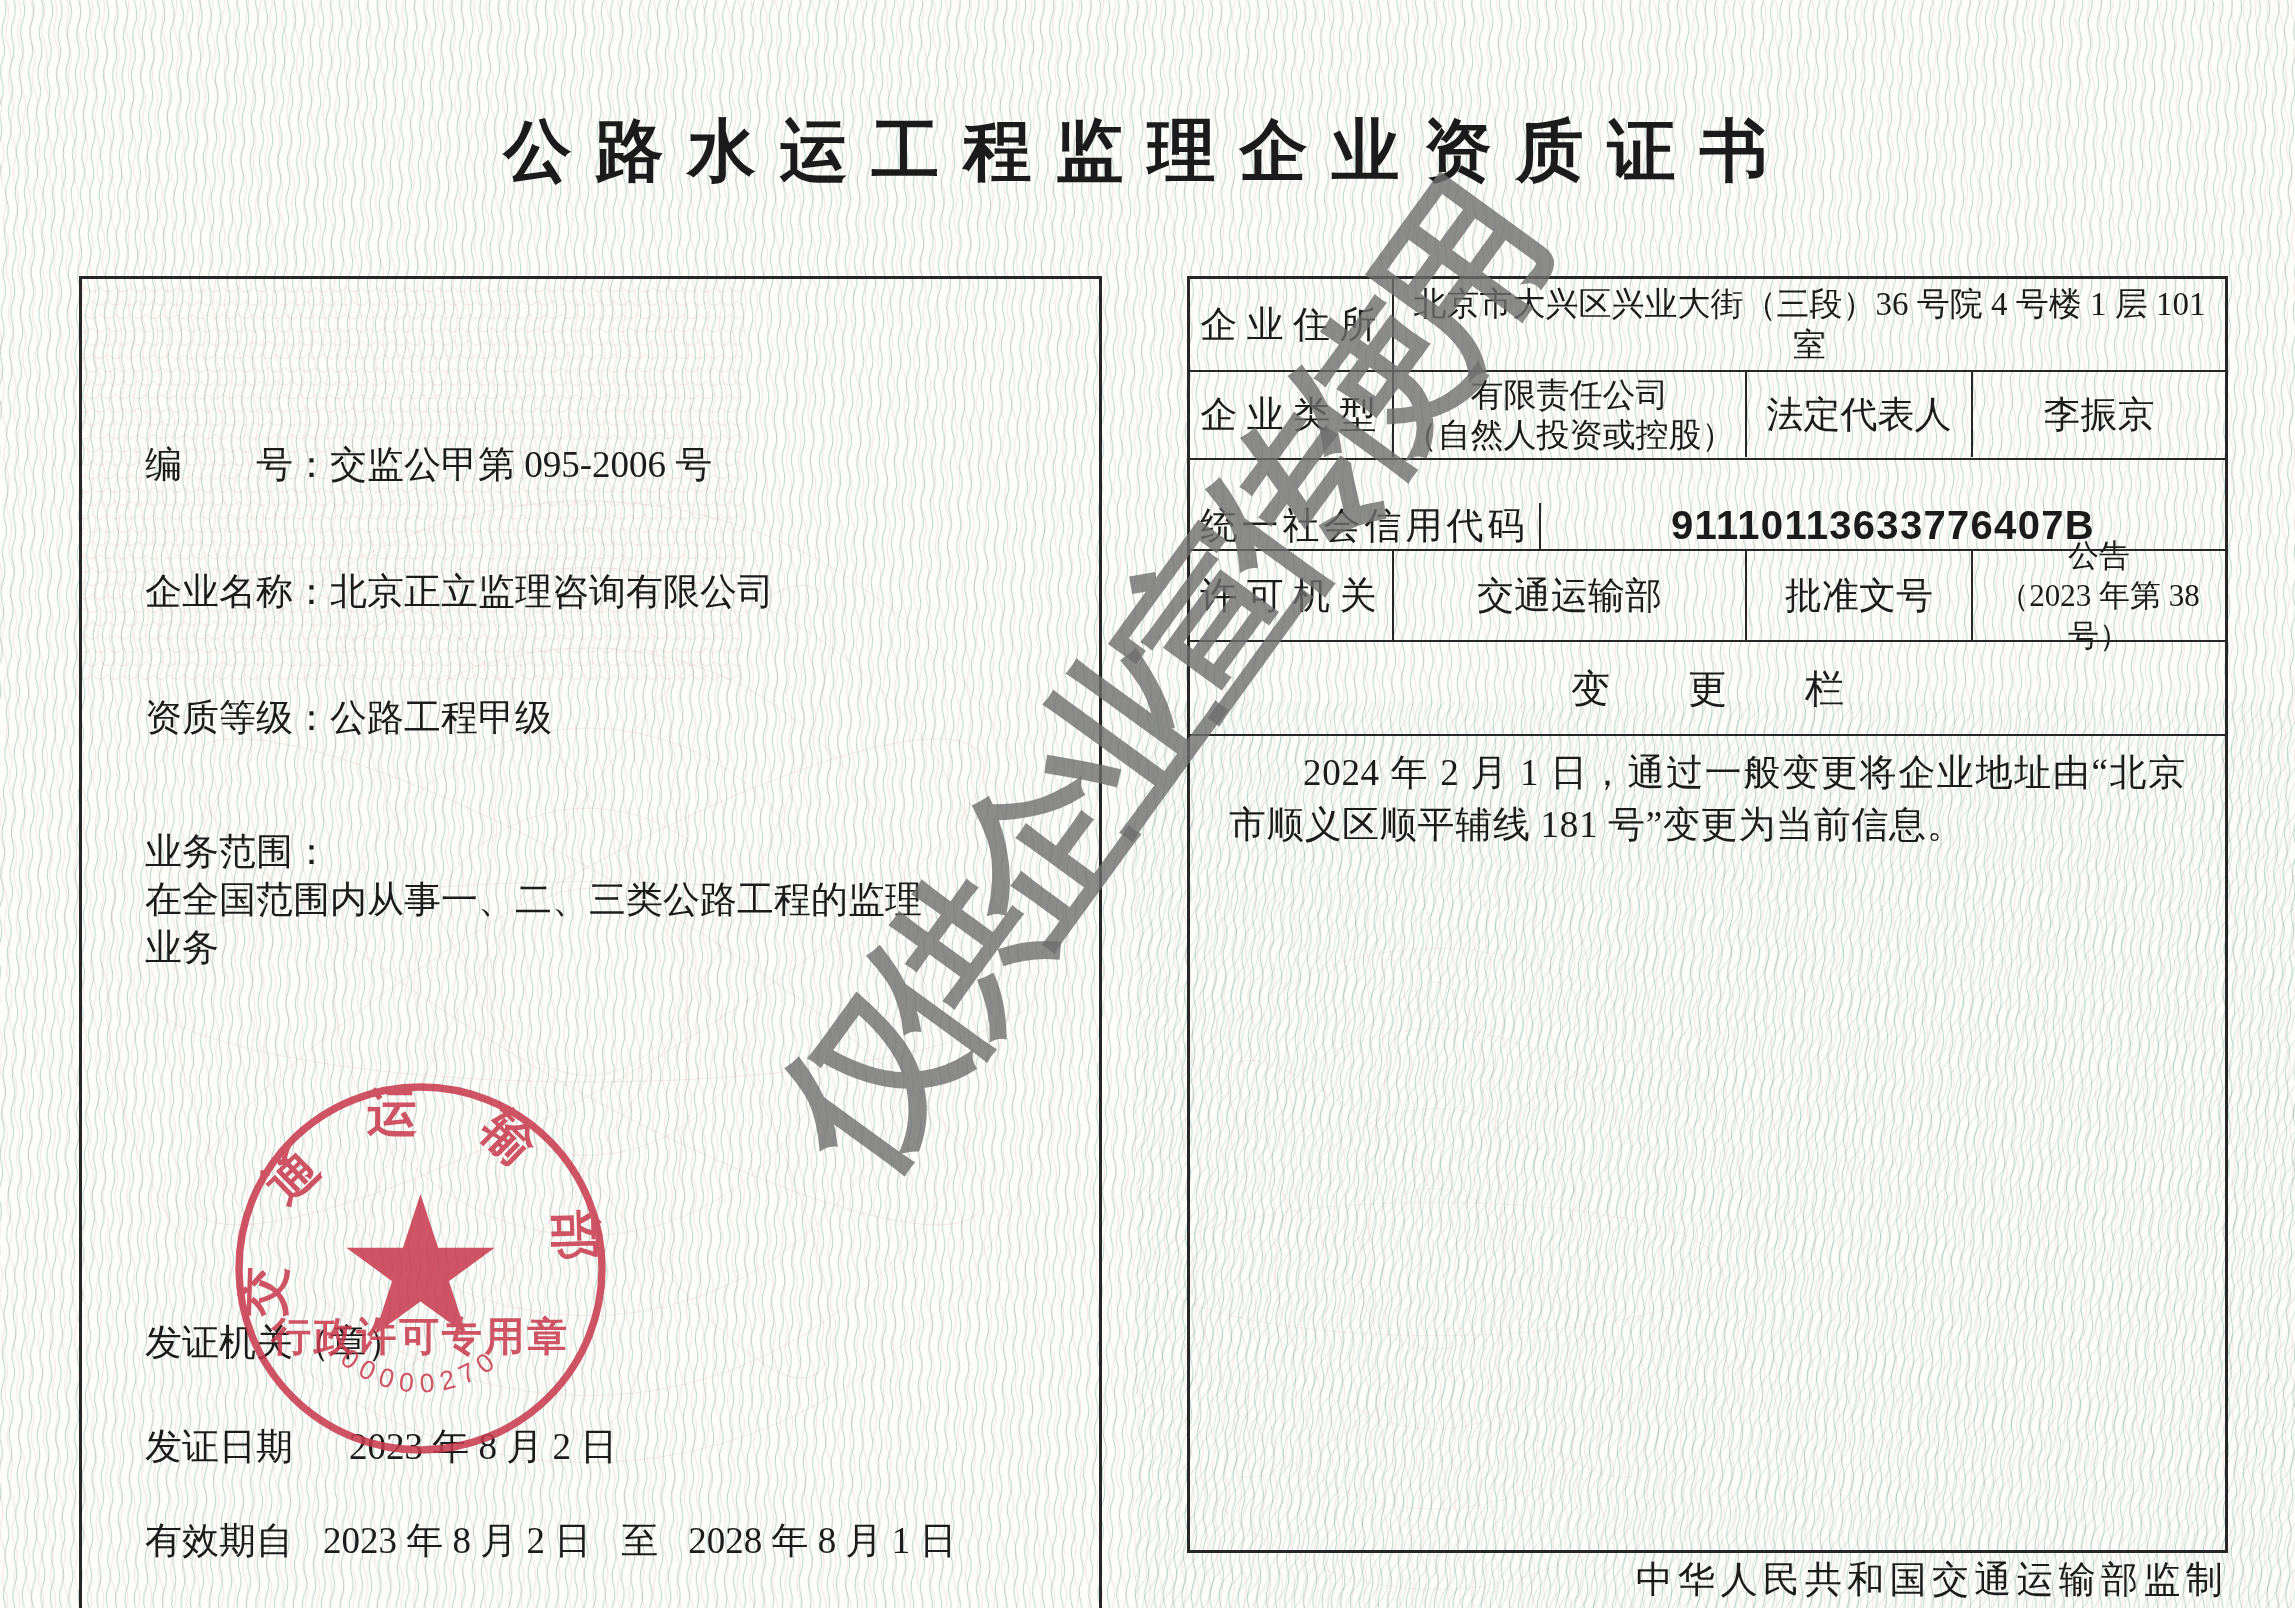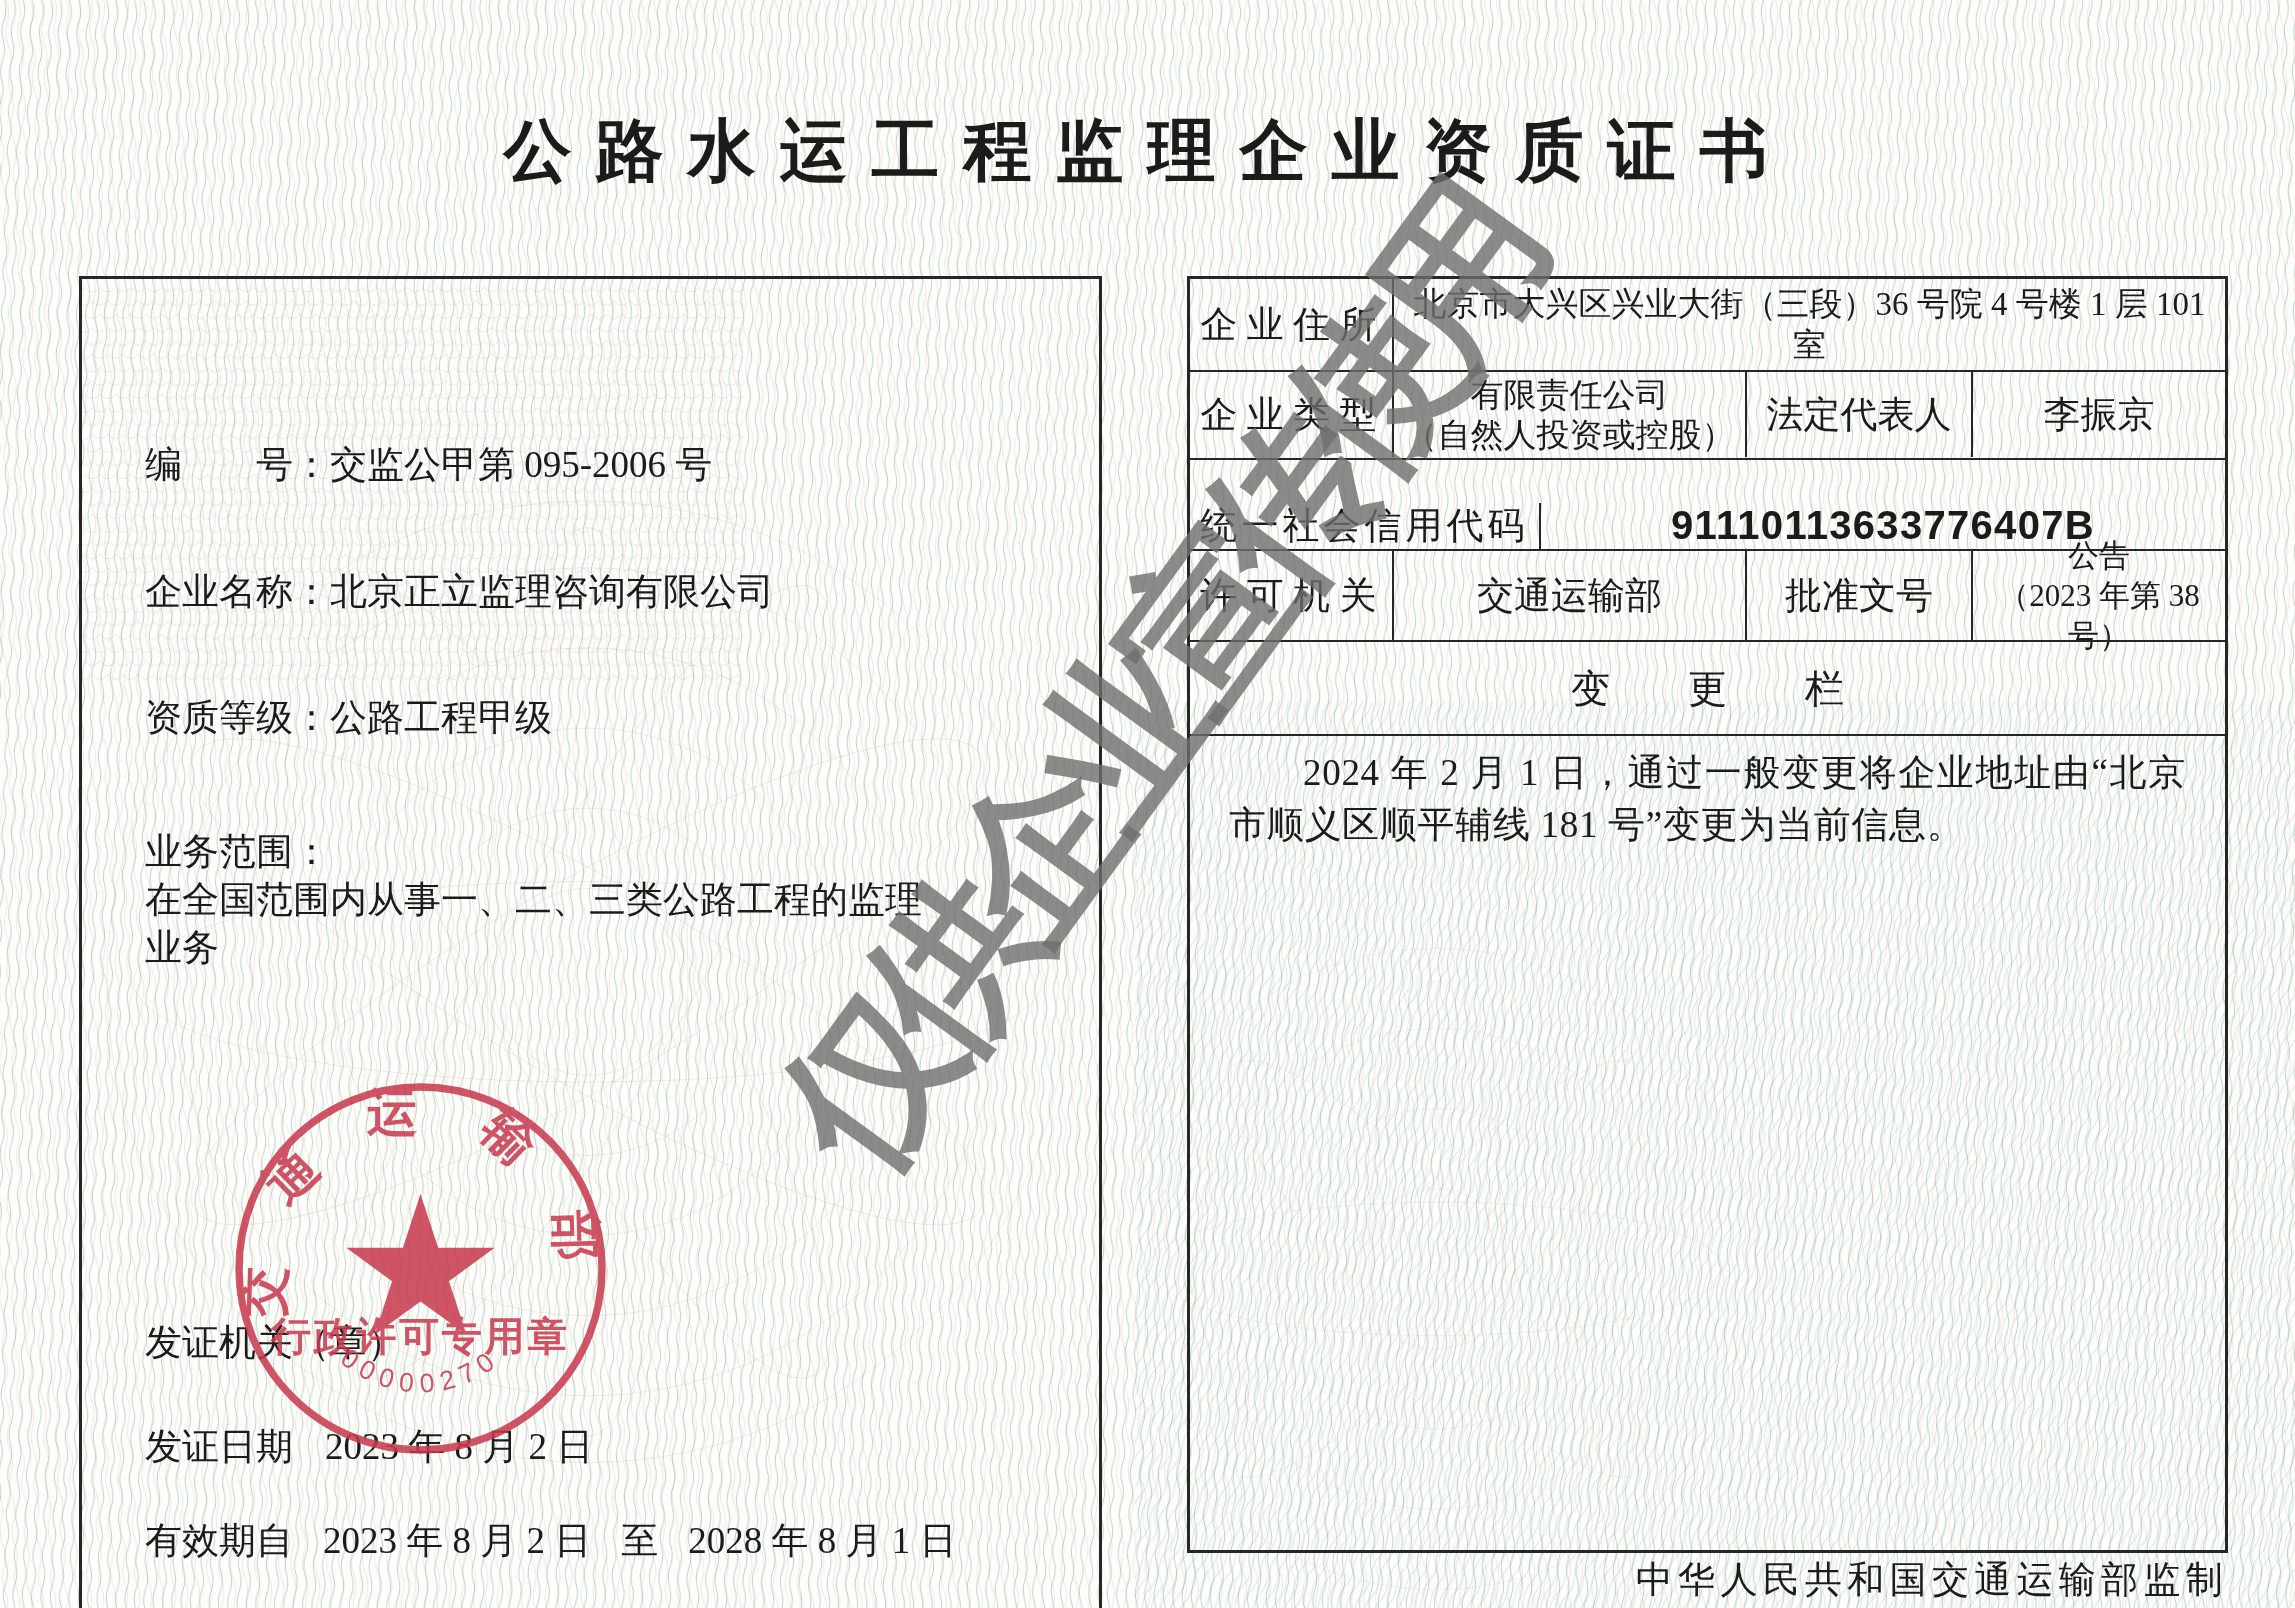--- a/index.html
+++ b/index.html
@@ -15,21 +15,21 @@
   }
   .box{position:absolute; border:3.3px solid #262626; z-index:2; box-sizing:border-box;}
   .left-box{left:79px; top:276px; width:1023px; height:1533px;}
   .right-box{left:1187px; top:276px; width:1041px; height:1277px;}
   .lfield{position:absolute; left:63px; right:9.4px; display:flex; align-items:flex-start;
           font-size:37px; line-height:48px;}
   .lfield .lab{flex:none; white-space:pre;}
   .lfield .val{white-space:pre-line;}
   .f0{top:162px;} .f1{top:289px;} .f2{top:415px;} .f3{top:549px;flex-direction:column;}
   .issuer{position:absolute; left:63px; top:1039px; font-size:37px;}
-  .issue-date{position:absolute; left:63px; top:1143px; font-size:37px; display:flex; gap:32px; white-space:nowrap;}
+  .issue-date{position:absolute; left:63px; top:1143px; font-size:37px; display:flex; gap:56px; white-space:nowrap;}
   .validity{position:absolute; left:63px; top:1237px; font-size:37px; display:flex; gap:30px; white-space:nowrap;}
   .stamp{position:absolute; left:227px; top:1075px; width:387px; height:387px; z-index:4; opacity:0.86;}
   .rrow{position:absolute; left:0; right:0; display:flex; box-sizing:border-box;}
   .rrow + .rrow{border-top:none;}
   .rcell{box-sizing:border-box; display:flex; align-items:center; justify-content:center;
          text-align:center; font-size:37px; line-height:41px; padding:2.7px 5.3px;}
   .rcell.bl{border-left:2.7px solid #262626;}
   .rrow.bt{border-top:2.7px solid #262626;}
   .lab-sp{letter-spacing:9.4px; padding-left:9.4px;}
   .r1{top:0; height:91px;}

